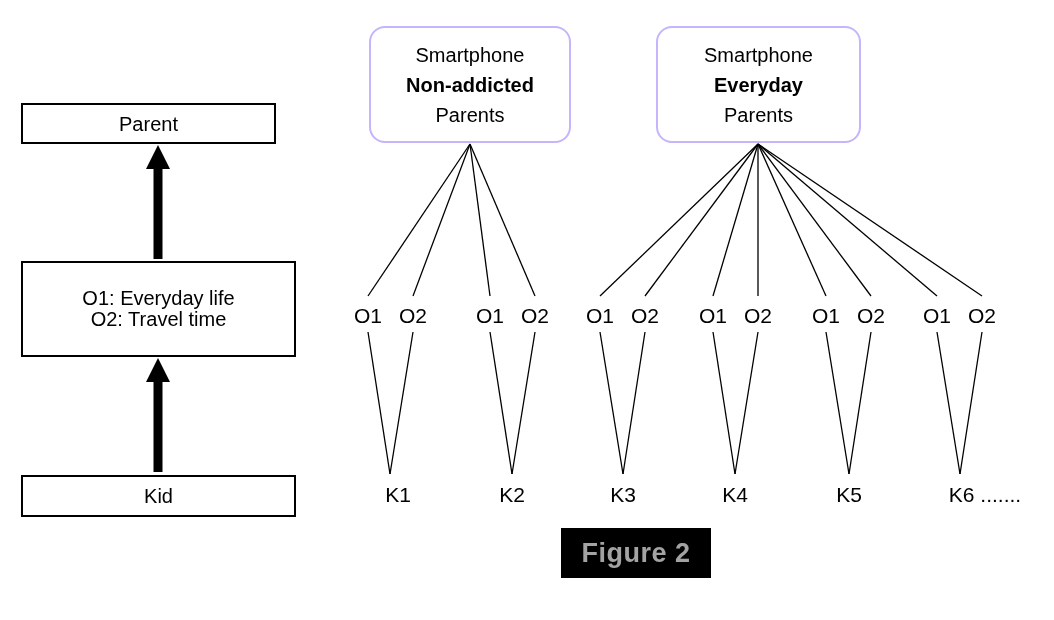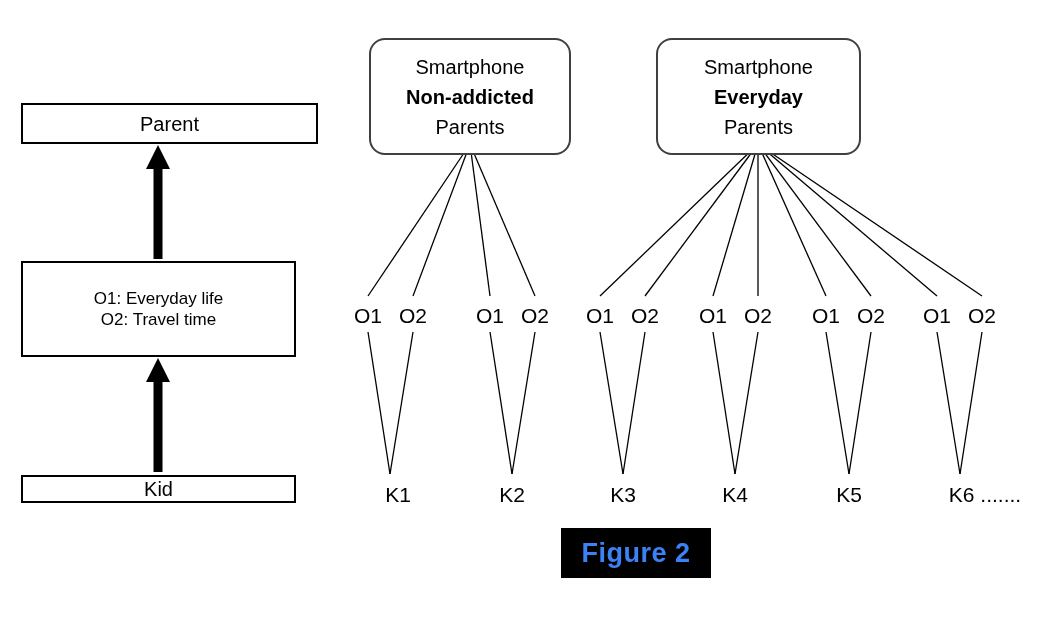--- a/index.html
+++ b/index.html
@@ -42,42 +42,41 @@
     align-items: center;
     justify-content: center;
     text-align: center;
   }
   .rect-title {
     font-size: 20px;
     line-height: 26px;
     white-space: nowrap;
   }
   .rect-sub {
-    font-size: 17px;
+    font-size: 20px;
     line-height: 21px;
     white-space: nowrap;
   }
 
-  #box-parent  { left: 21px;  top: 103px; width: 297px; height: 41px; }
+  #box-parent  { left: 21px;  top: 103px; width: 255px; height: 41px; }
   #box-measure { left: 21px;  top: 261px; width: 275px; height: 96px; }
-  #box-kid     { left: 21px;  top: 475px; width: 275px; height: 28px; }
+  #box-kid     { left: 21px;  top: 475px; width: 275px; height: 42px; }
 
   
   .round-box {
     position: absolute;
-    border: 2px solid #404040;
+    border: 2px solid #c4b5fd;
     border-radius: 16px;
     background: #ffffff;
     box-sizing: border-box;
     display: flex;
     flex-direction: column;
     align-items: center;
     justify-content: center;
     text-align: center;
-    margin-top: 12px;
   }
   .round-line {
     font-size: 20px;
     line-height: 30px;
     white-space: nowrap;
   }
   .round-line.bold { font-weight: bold; }
 
   #box-nonaddicted { left: 369px; top: 26px; width: 202px; height: 117px; }
   #box-addicted    { left: 656px; top: 26px; width: 205px; height: 117px; }
@@ -95,21 +94,21 @@
   .k-label { top: 483px; }
 
   
   #figure-caption {
     position: absolute;
     left: 561px;
     top: 528px;
     width: 150px;
     height: 50px;
     background: #000000;
-    color: #3b82f6;
+    color: #a3a3a3;
     display: flex;
     align-items: center;
     justify-content: center;
     font-size: 27px;
     font-weight: bold;
     letter-spacing: 0.5px;
   }
 </style>
 </head>
 <body>

